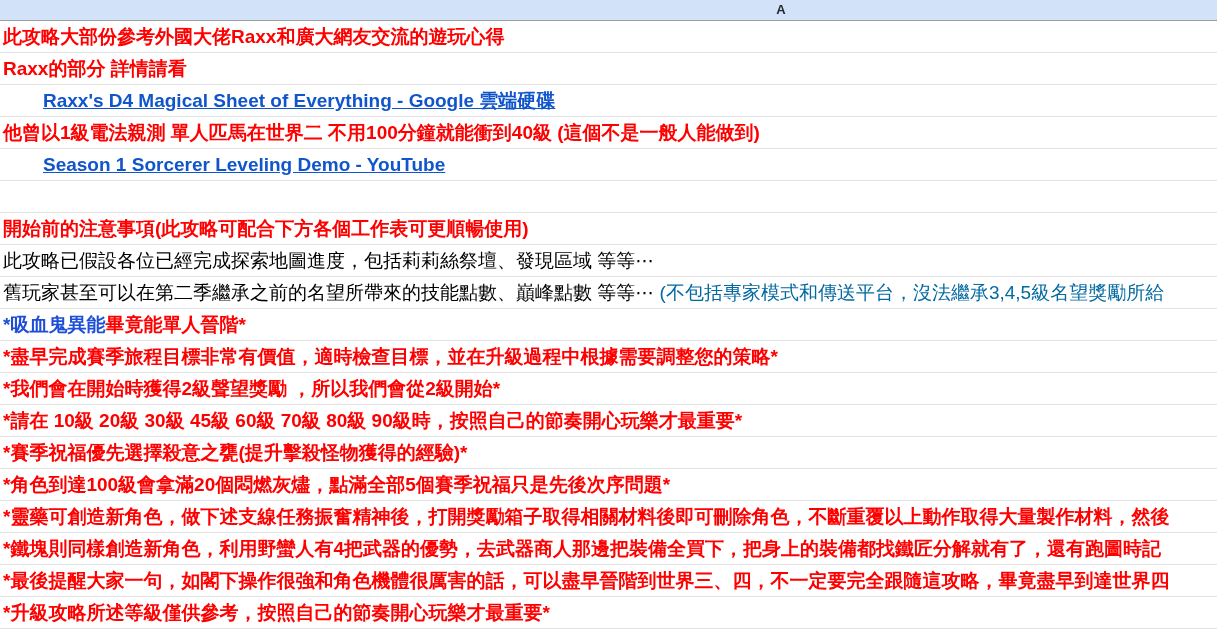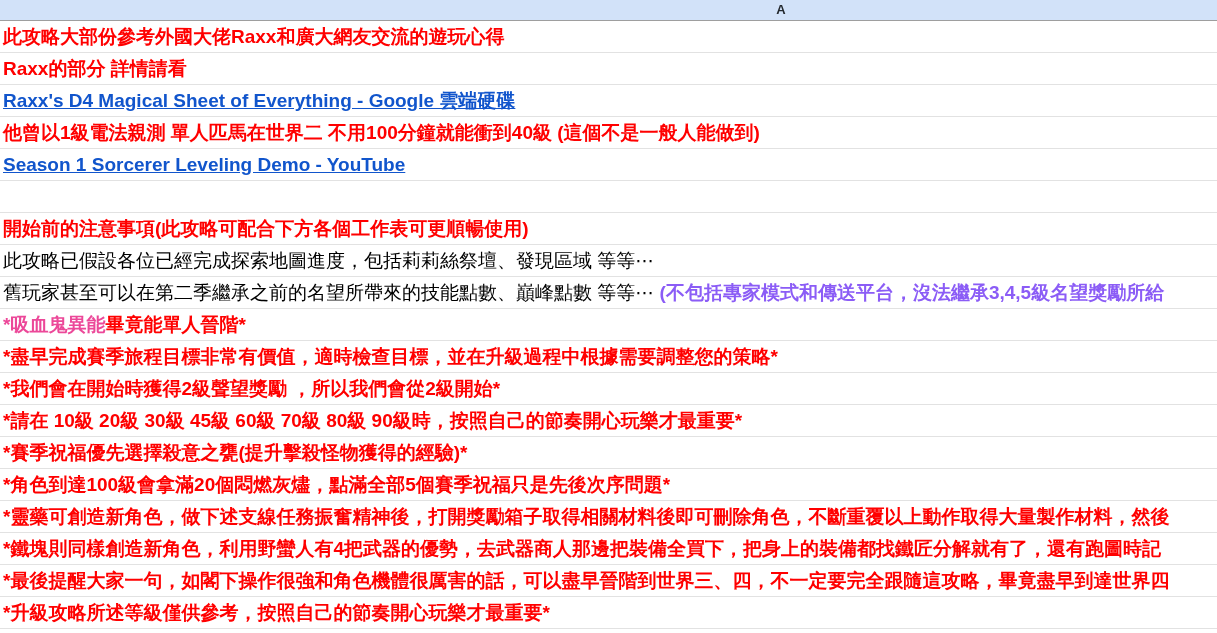--- a/index.html
+++ b/index.html
@@ -36,23 +36,23 @@
     overflow:hidden;
     padding-left:3px;
     display:flex;
     align-items:center;
     font-size:19px;
     line-height:29px;
   }
   .row span{white-space:pre;}
   .seg-red{color:#ff0000;font-weight:700;}
   .seg-black{color:#000000;font-weight:400;}
-  .seg-black-bold{color:#ec4899;font-weight:700;}
-  .seg-magenta{color:#8b5cf6;font-weight:700;}
-  .seg-link{color:#1155cc;font-weight:700;text-decoration:underline;cursor:pointer;}
+  .seg-black-bold{color:#1d4ed8;font-weight:700;}
+  .seg-magenta{color:#0369a1;font-weight:400;}
+  .seg-link{color:#1155cc;font-weight:700;text-decoration:underline;cursor:pointer;margin-left:40px;}
 </style>
 </head>
 <body>
 
 <div id="viewport">
   <div id="col-header">
     <div class="col-cell">A</div>
   </div>
   <div id="grid-body">
       <div class="row">

